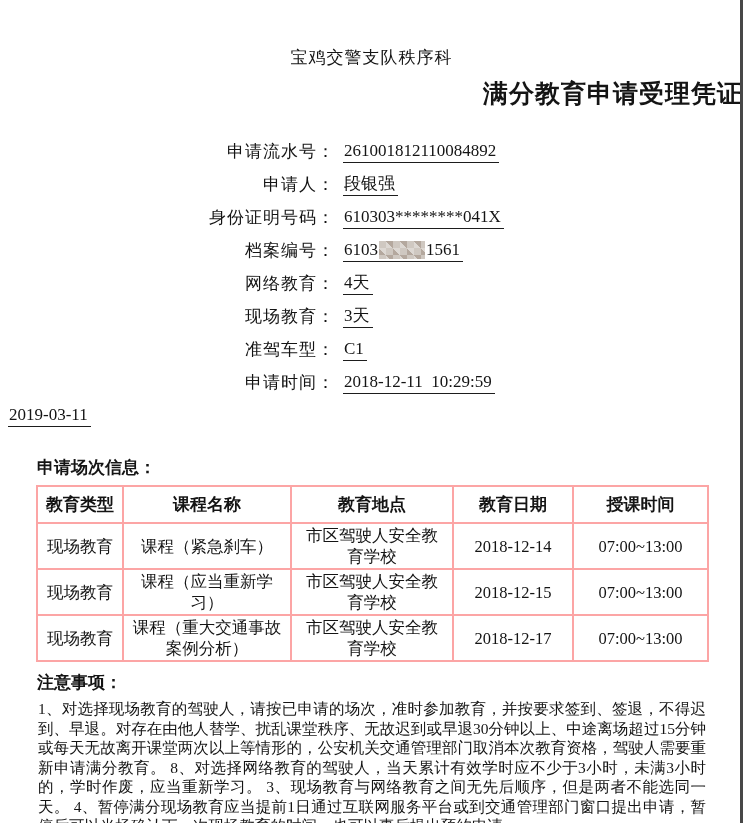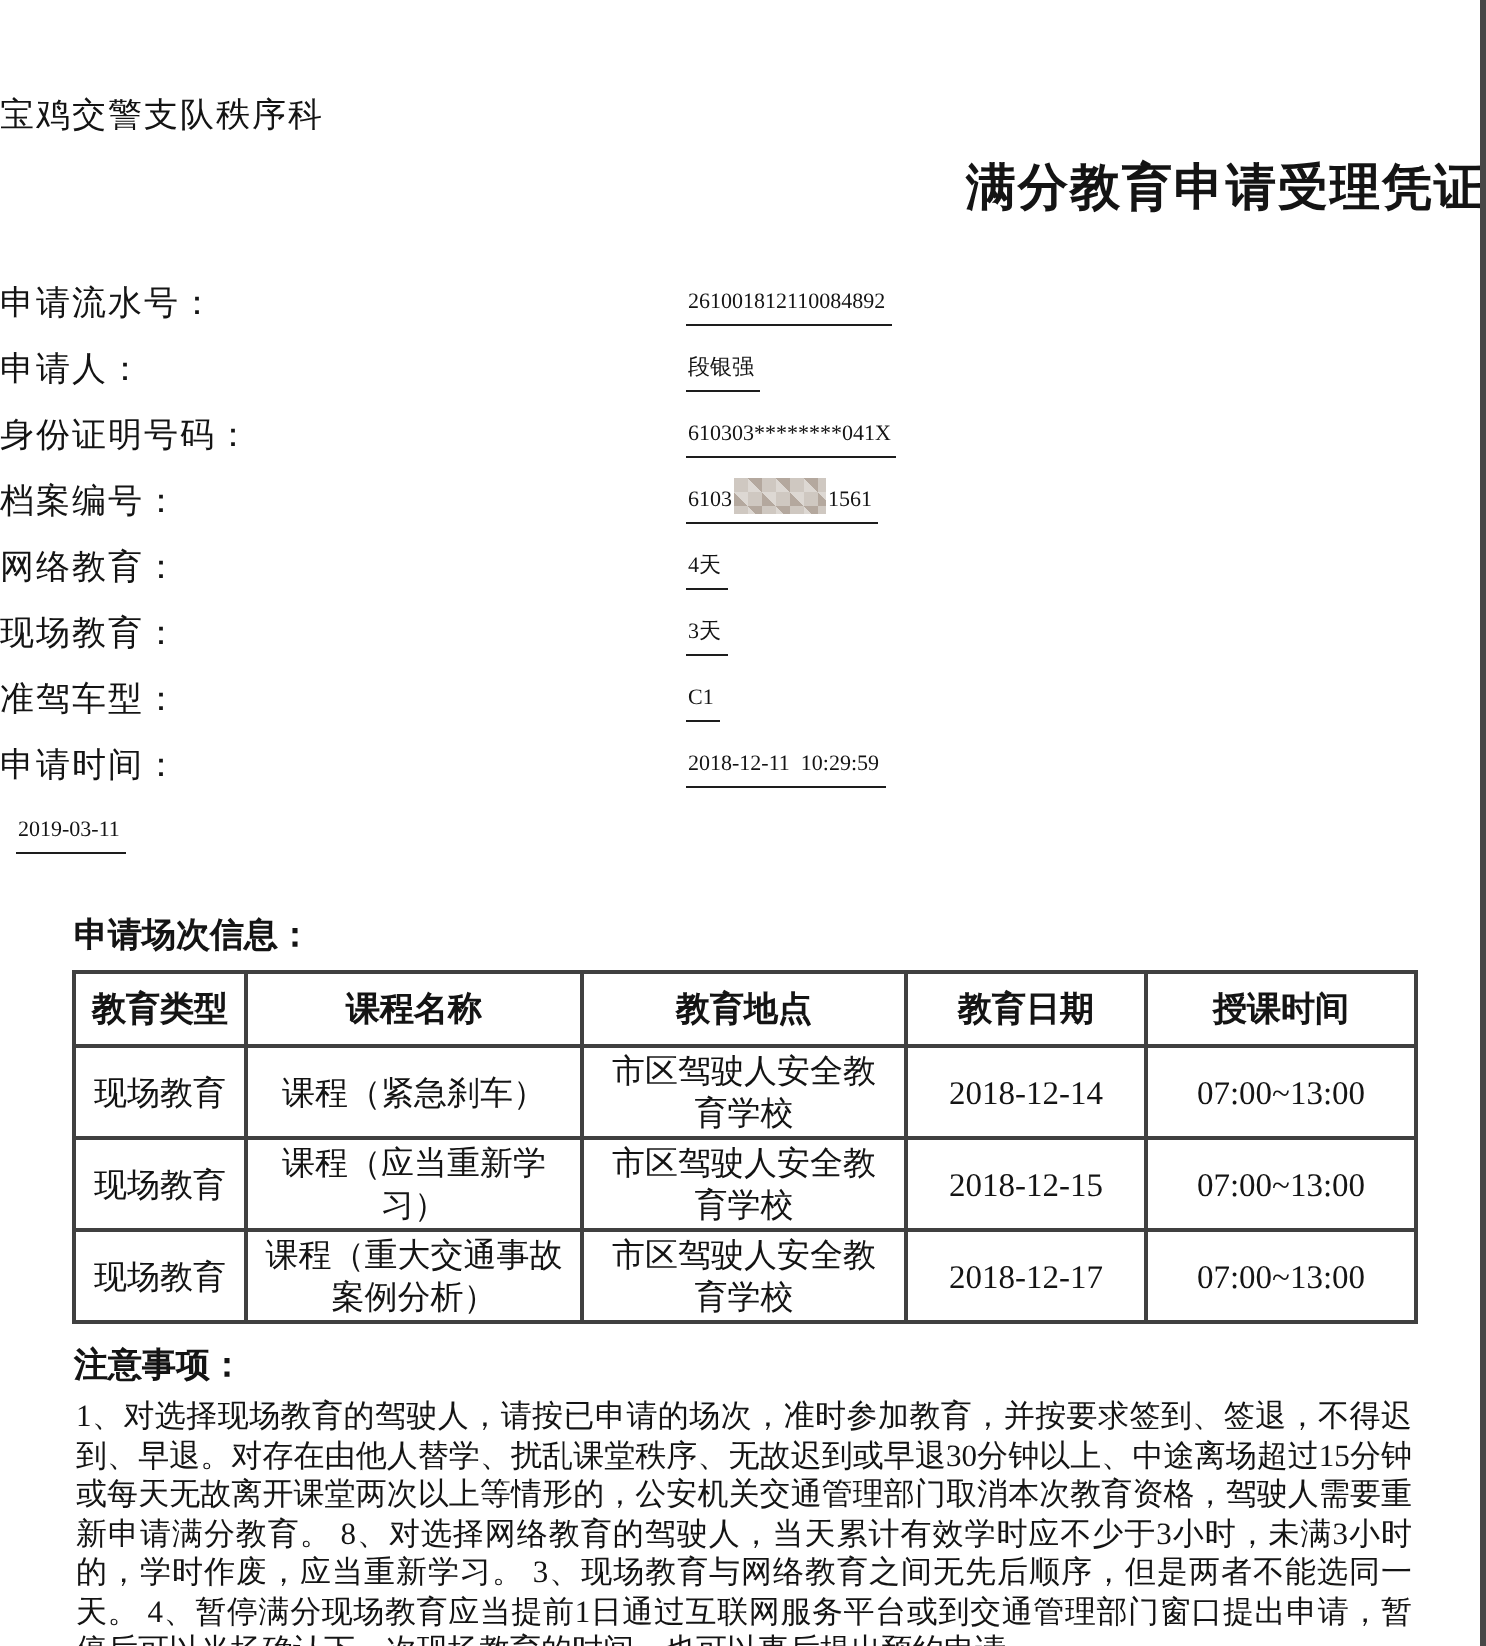--- a/index.html
+++ b/index.html
@@ -15,47 +15,48 @@
     overflow: hidden;
     background: #ffffff;
   }
   .edge-right {
     position: absolute; top: 0; right: 0;
     width: 3px; height: 100%;
     background: #474747;
   }
   .org {
     margin-top: 46px;
-    text-align: left;
+    text-align: center;
     font-size: 17px;
     letter-spacing: 1px;
   }
   .title {
     margin: 8px 0 0 0;
     text-align: right;
     font-size: 25px;
     font-weight: bold;
     letter-spacing: 1px;
   }
   .fields { margin-top: 32px; }
   .frow {
     display: flex;
     align-items: flex-end;
     height: 21px;
     margin-bottom: 12px;
   }
   .flabel {
     width: 335px;
+    text-align: right;
     font-size: 17px;
     letter-spacing: 1px;
     white-space: pre;
   }
   .fvalue {
     margin-left: 8px;
-    font-size: 11px;
+    font-size: 17px;
     border-bottom: 1px solid #1d1d1d;
     padding: 0 3px 1px 1px;
     white-space: pre;
     line-height: 20px;
   }
   .mosaic {
     display: inline-block;
     width: 46px; height: 18px;
     vertical-align: -4px;
     margin: 0 1px;
@@ -72,21 +73,21 @@
     font-weight: bold;
   }
   .sessions-heading { margin-top: 29px; }
   .sessions-table {
     margin: 6px 0 0 36px;
     width: 671px;
     border-collapse: collapse;
     table-layout: fixed;
   }
   .sessions-table th, .sessions-table td {
-    border: 2px solid #404040;
+    border: 2px solid #fca5a5;
     text-align: center;
     vertical-align: middle;
     padding: 1px 6px;
   }
   .sessions-table th {
     font-size: 17px;
     height: 33px;
     font-weight: bold;
   }
   .sessions-table td {

